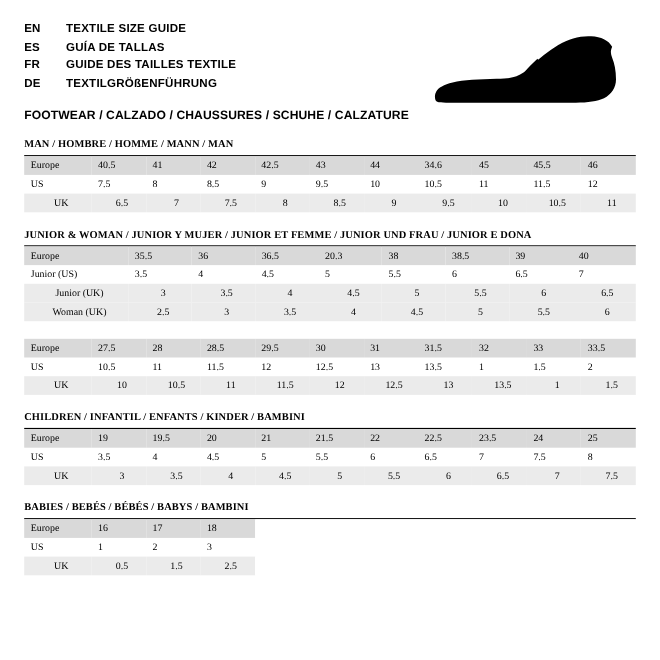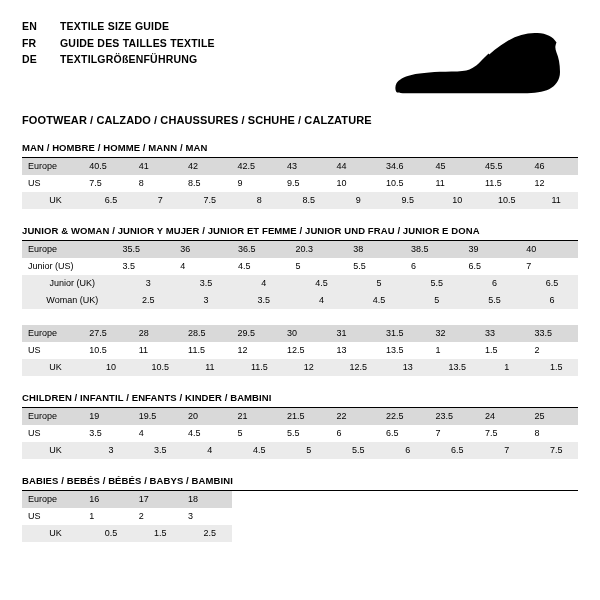--- a/index.html
+++ b/index.html
@@ -45,29 +45,30 @@
   }
   .lang-code {
     width: 38px;
   }
   .shoe-wrap {
     margin-top: 14px;
     margin-right: 18px;
   }
 
   .footwear-title {
-    margin-top: 16px;
+    margin-top: 0;
     font-size: 11px;
     font-weight: bold;
     letter-spacing: 0.1px;
   }
 
   
   .section {
     margin-top: 16px;
+    font-family: Liberation Serif, serif;
   }
   .section-title {
     font-size: 9.5px;
     font-weight: bold;
     letter-spacing: 0.1px;
     padding-bottom: 4px;
     border-bottom: 1px solid #000000;
     margin-bottom: 0;
   }
   table.size {
@@ -105,20 +106,24 @@
 </head>
 <body>
 
 <div class="page">
 
   <div class="header">
     <div class="lang-block">
       <div class="lang-row">
         <span class="lang-code">EN</span>
         <span class="lang-title">TEXTILE SIZE GUIDE</span>
+      </div>
+      <div class="lang-row">
+        <span class="lang-code">ES</span>
+        <span class="lang-title">GUÍA DE TALLAS</span>
       </div>
       <div class="lang-row">
         <span class="lang-code">FR</span>
         <span class="lang-title">GUIDE DES TAILLES TEXTILE</span>
       </div>
       <div class="lang-row">
         <span class="lang-code">DE</span>
         <span class="lang-title">TEXTILGRÖßENFÜHRUNG</span>
       </div>
     </div>

